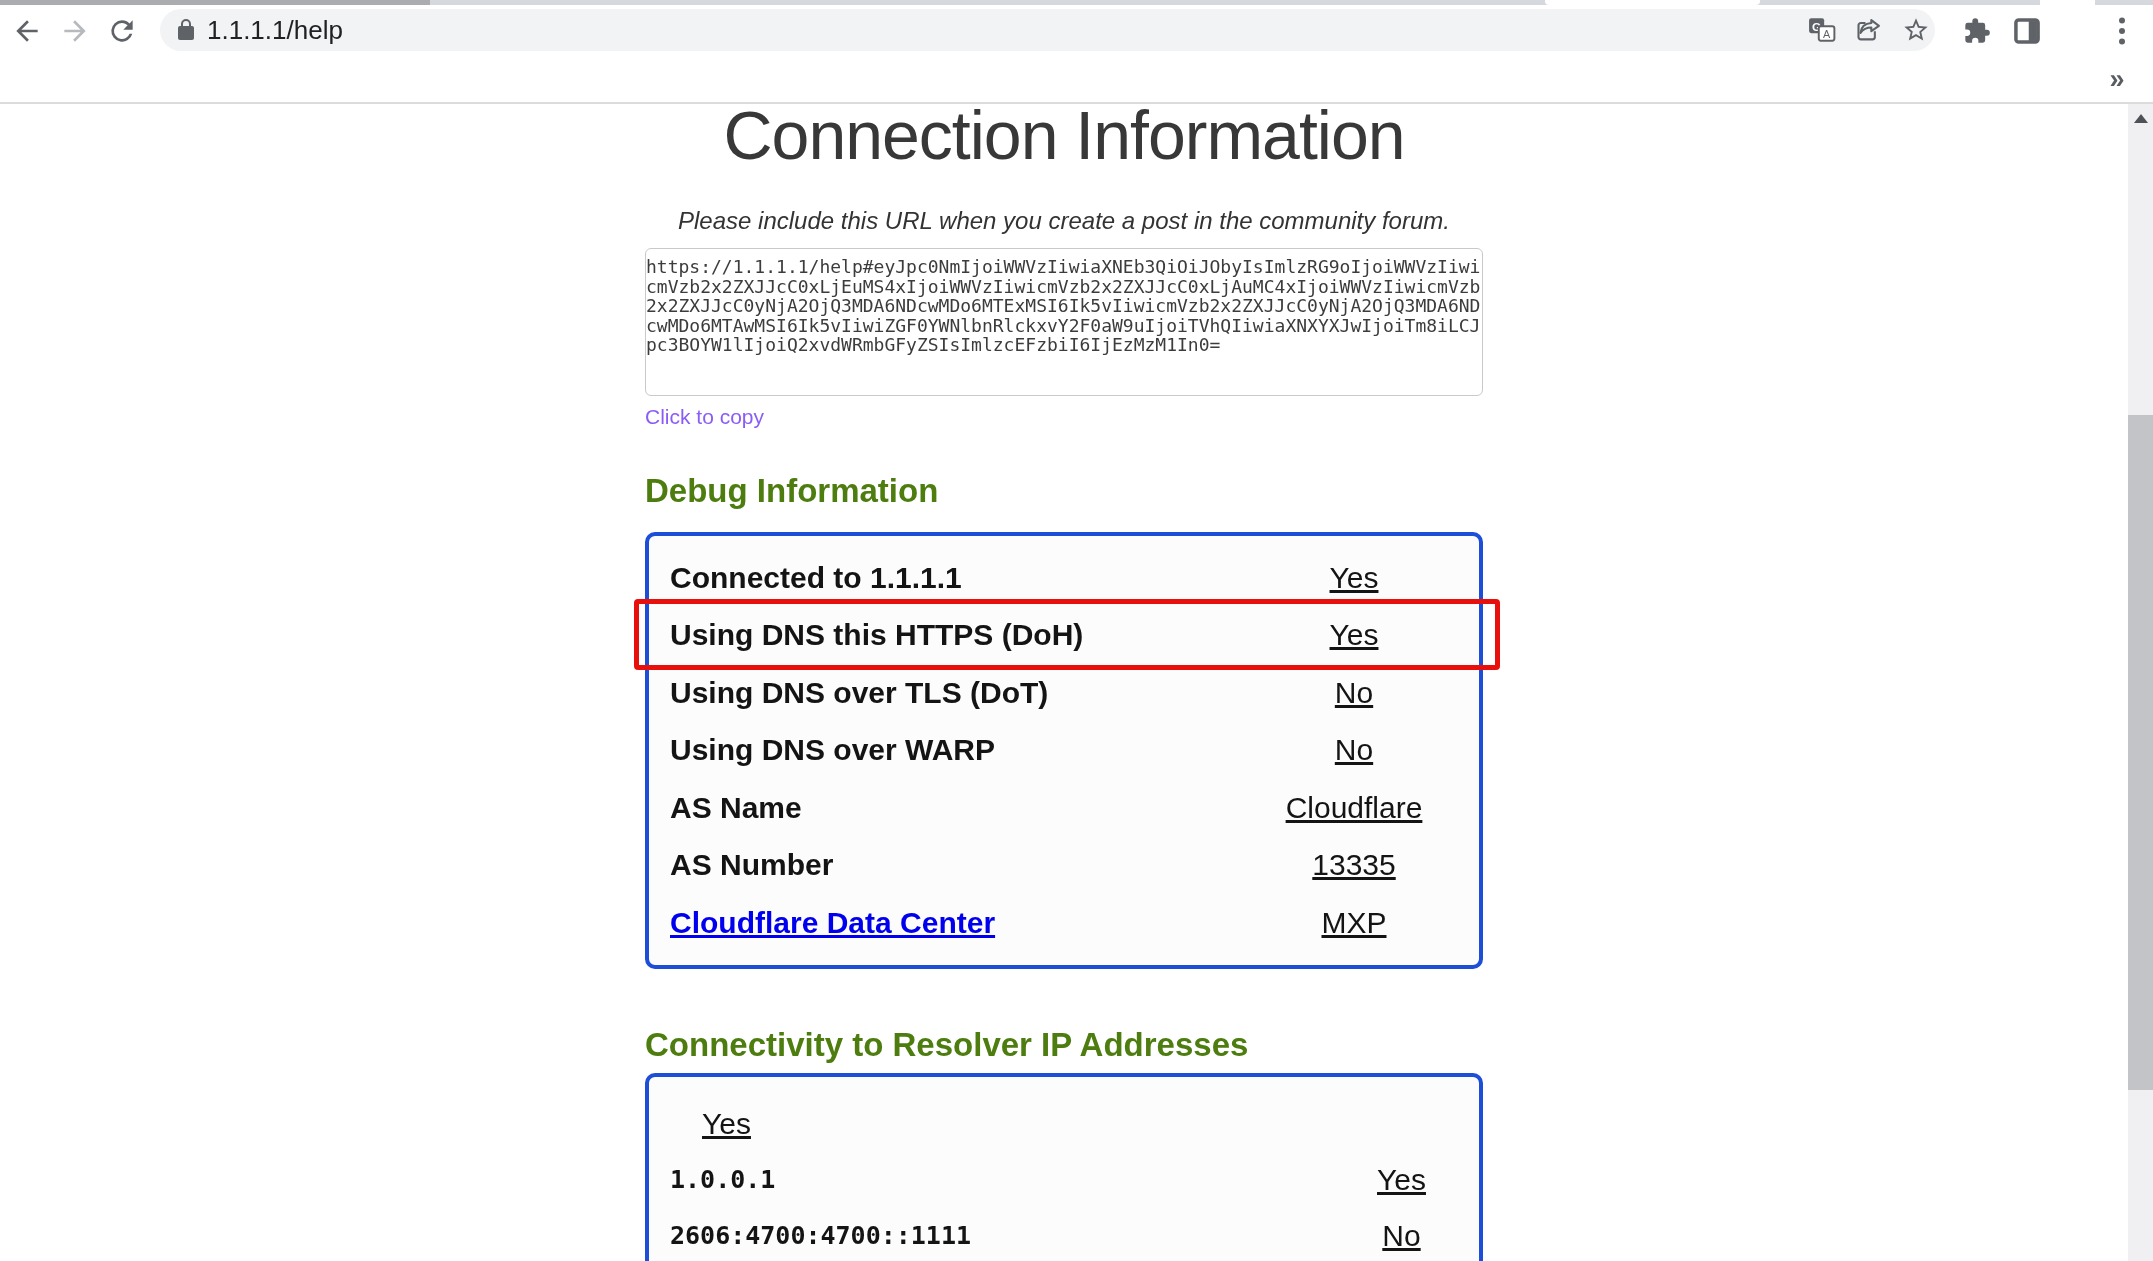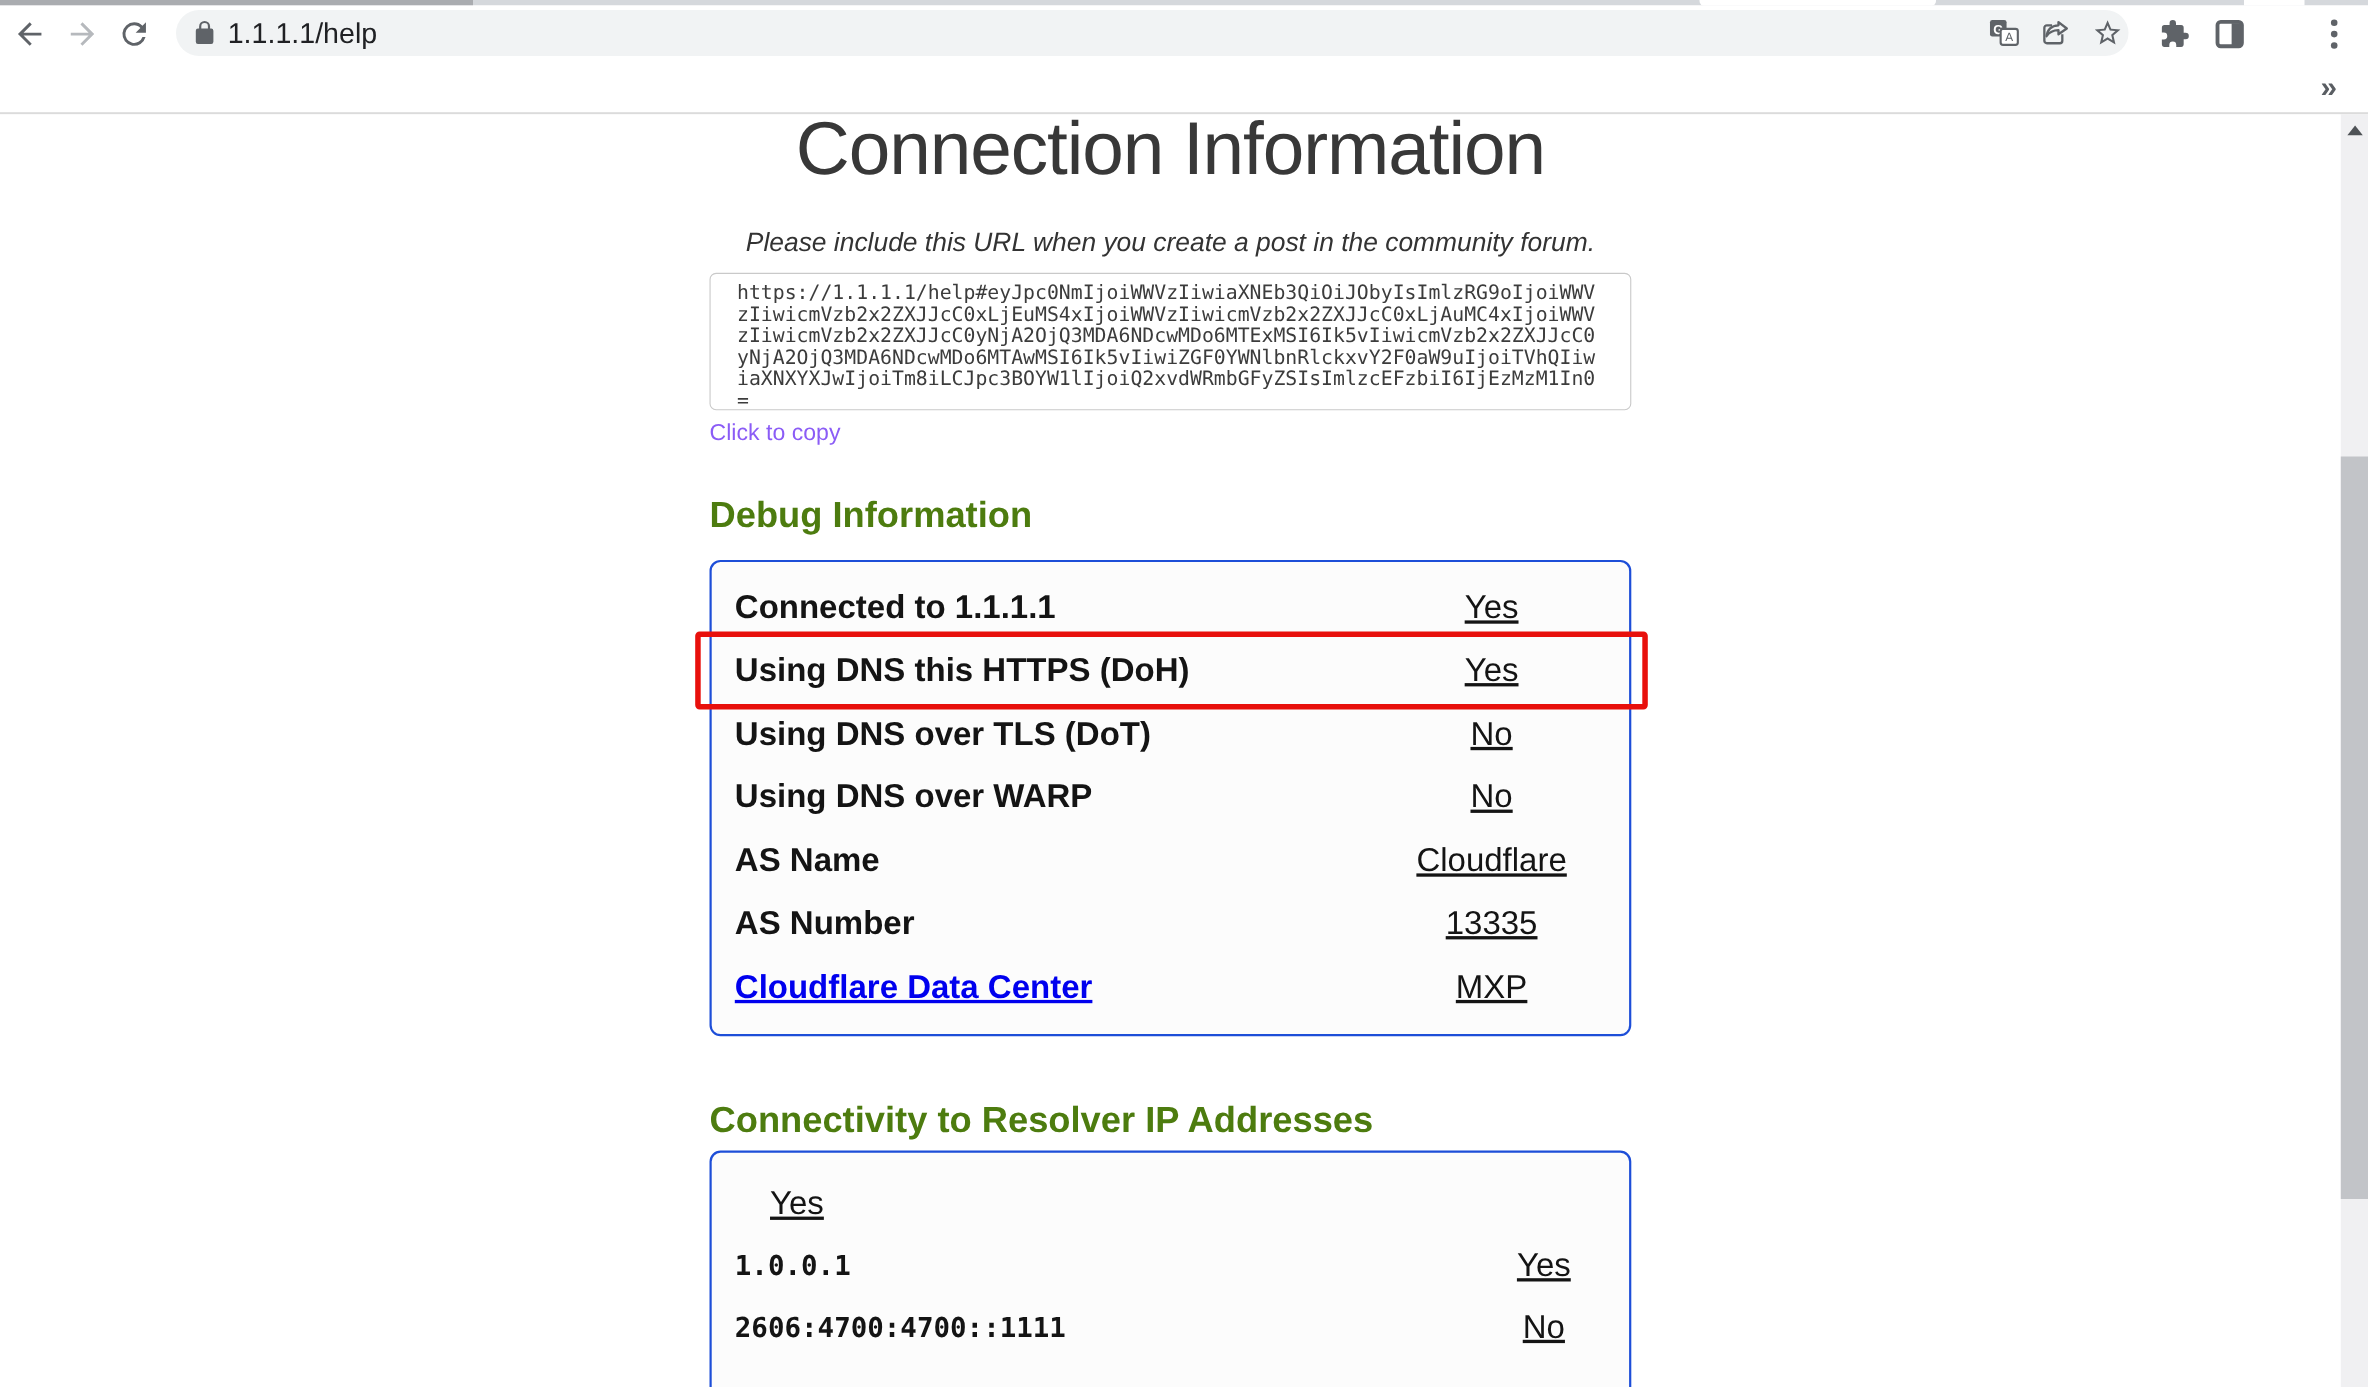--- a/index.html
+++ b/index.html
@@ -53,30 +53,30 @@
   .sb-thumb { position:absolute; top:311px; left:0; width:25px; height:675px; background:#c2c4c8; }
 
   
   .content { position:absolute; top:104px; left:0; width:2128px; height:1157px; overflow:hidden; background:#ffffff; }
   .col { width:838px; margin:0 auto; }
 
   .page-title { margin:0 0 0; text-align:center; font-size:68px; line-height:62px;
                 font-weight:400; letter-spacing:-1px; color:#383838; }
   .page-note  { margin:40px 0 0; text-align:center; font-size:24px; line-height:30px; color:#333333;font-style:italic; }
 
-  .url-box { margin-top:12px; height:125px; border:1.5px solid #c9c9c9; border-radius:6px;
-             padding:8px 24px; background:#ffffff; overflow:hidden;
+  .url-box { margin-top:12px; height:148px; border:1.5px solid #c9c9c9; border-radius:6px;
+             padding:8px 0; background:#ffffff; overflow:hidden;
              font-family:"DejaVu Sans Mono", monospace; font-size:18px; line-height:19.5px;
              color:#3c3c3c; word-break:break-all; }
   .click-copy { margin-top:9px; font-size:21px; color:#8b5cf6; }
 
   h2.section { margin:42px 0 0; font-size:33px; line-height:40px; font-weight:700; color:#4d7c0f; }
   h2.section.second { margin-top:56px; }
 
-  .tablebox { position:relative; margin-top:21px; border:2px solid #1d4ed8; border-radius:10px;
+  .tablebox { position:relative; margin-top:21px; border:4px solid #1d4ed8; border-radius:10px;
               background:#fcfcfc; padding:13px 0; }
   .tablebox.resolver { margin-top:8px; padding:19px 0; height:400px; }
 
   .trow { display:flex; align-items:center; height:57.5px; }
   .tablebox.resolver .trow { height:56px; }
   .trow .tlabel { flex:1; padding-left:21px; font-size:30px; font-weight:700; color:#141414; }
   .trow .tvalue { width:250px; text-align:center; font-size:30px; color:#141414;text-decoration:underline; }
   .tablebox.resolver .trow .tlabel { font-family:"DejaVu Sans Mono", monospace; font-size:25px; }
   .tablebox.resolver .trow .tvalue { width:155px; }
 

